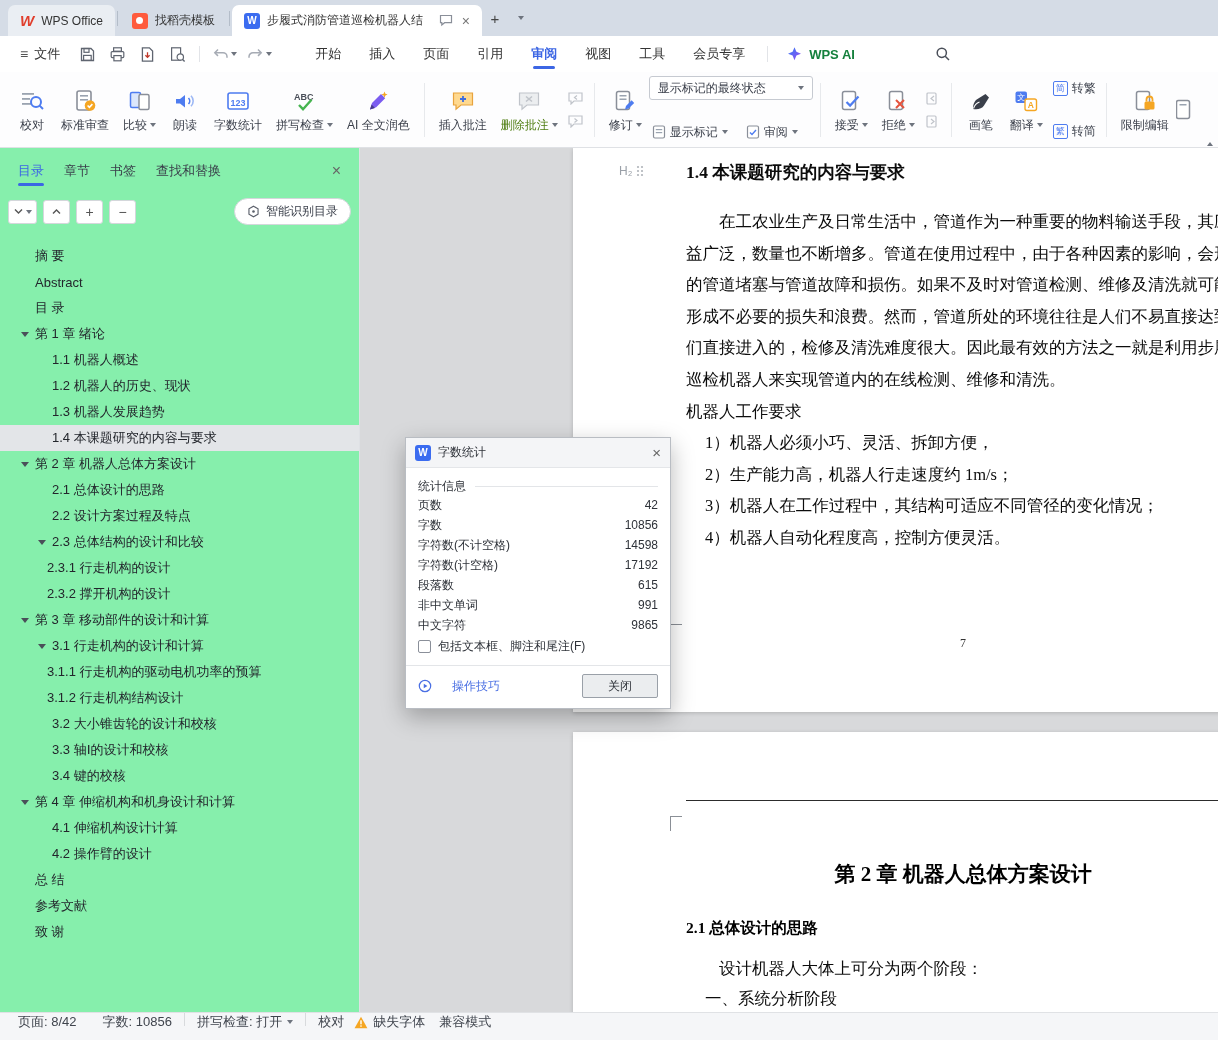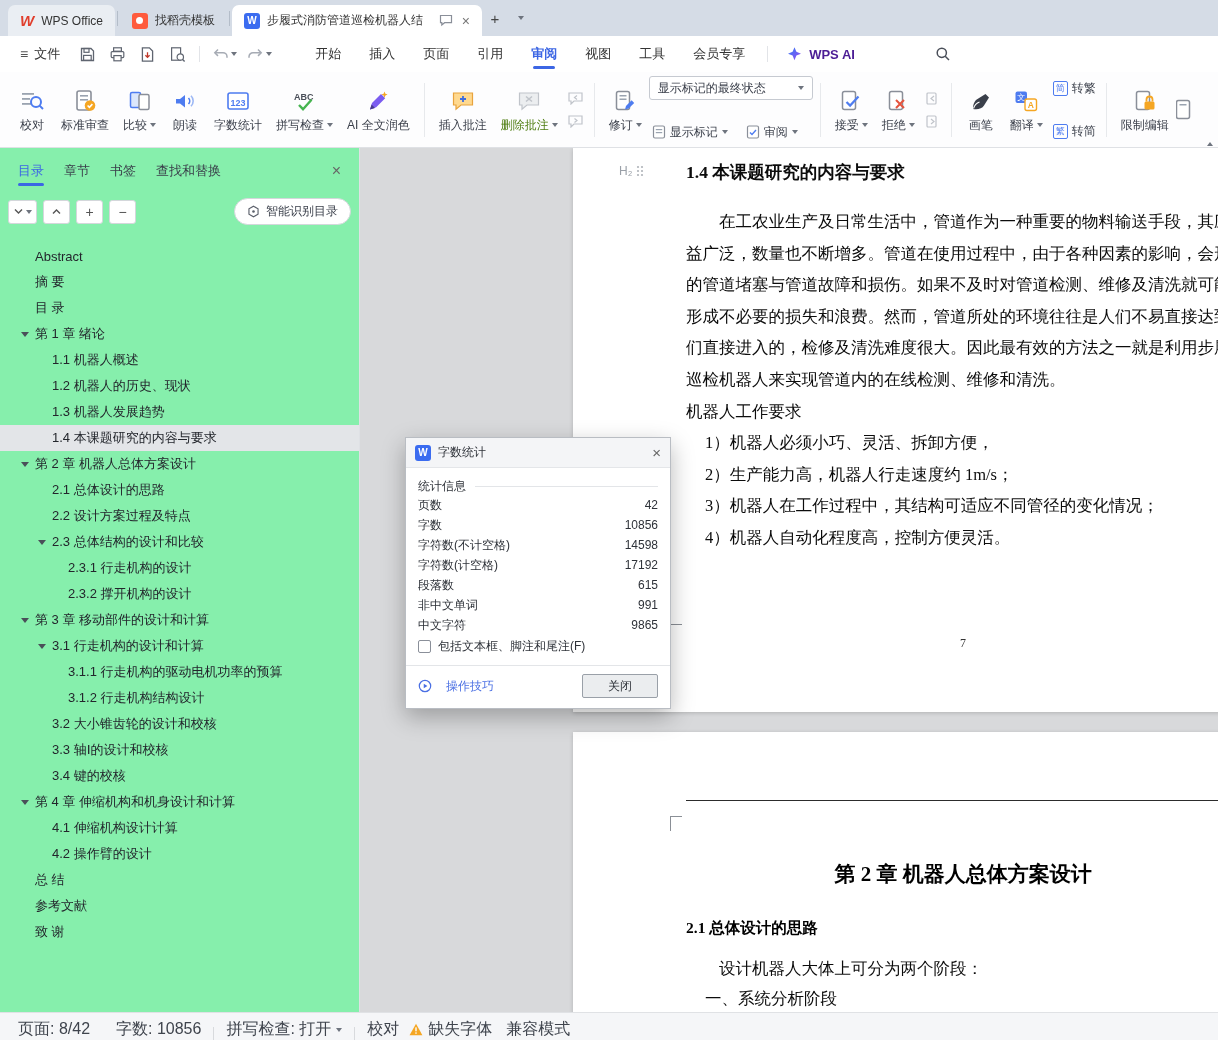--- a/index.html
+++ b/index.html
@@ -30,21 +30,21 @@
 .hamb{font-size:14px;color:#555}
 .qicons{display:flex;align-items:center;gap:4px;margin-left:4px;flex:none}
 .qicon{width:26px;height:26px;display:flex;align-items:center;justify-content:center;border-radius:3px}
 .qsep{width:1px;height:16px;background:#e2e4e8;margin:0 5px}
 .undo-grp{display:flex;align-items:center;gap:2px;padding:0 3px}
 .menus{display:flex;align-items:center;margin-left:26px}
 .menu-item{padding:0 14px;font-size:13px;height:36px;line-height:36px;position:relative;color:#333;flex:none;cursor:default}
 .menu-item.active{color:#3c66e4;font-weight:bold}
 .menu-item.active::after{content:"";position:absolute;left:16px;right:16px;bottom:3px;height:3px;border-radius:2px;background:#3c66e4}
 .mb-sep{width:1px;height:16px;background:#e2e4e8;margin:0 8px}
-.wpsai{display:flex;align-items:center;gap:6px;font-size:13px;font-weight:bold;color:#4c1d95;padding:0 10px;flex:none}
+.wpsai{display:flex;align-items:center;gap:6px;font-size:13px;font-weight:bold;color:#15803d;padding:0 10px;flex:none}
 .searchbtn{width:28px;height:28px;display:flex;align-items:center;justify-content:center;margin-left:64px}
 
 
 .ribbon{height:76px;background:#fdfdfe;border-bottom:1px solid #dfe1e5;display:flex;align-items:center;padding:0 10px;overflow:hidden;position:relative}
 .rbtn{display:flex;flex-direction:column;align-items:center;justify-content:center;gap:5px;min-width:44px;height:66px;padding:0 7px;border-radius:4px;font-size:12px;color:#3a3f4a;flex:none;cursor:default}
 .rbtn.disabled{color:#4d7c0f}
 .ric{height:26px;display:flex;align-items:center;justify-content:center}
 .rlab{display:flex;align-items:center;gap:3px;line-height:12px;white-space:nowrap}
 .rsep{width:1px;height:54px;background:#e7e9ec;margin:0 7px;flex:none}
 .rcol{display:flex;flex-direction:column;gap:21px;flex:none;justify-content:center}
@@ -65,21 +65,21 @@
 .sb-tab.active::after{content:"";position:absolute;left:0;right:0;bottom:8px;height:3px;border-radius:2px;background:#3c66e4}
 .sb-close{margin-left:auto;color:#666;font-size:16px}
 .sb-controls{display:flex;align-items:center;padding:4px 8px 8px;gap:6px}
 .sq{min-width:27px;height:24px;border:1px solid #d4d7db;border-radius:3px;display:flex;align-items:center;justify-content:center;gap:2px;color:#555;font-size:14px;background:#fff;padding:0 4px}
 .smart{margin-left:auto;display:flex;align-items:center;gap:6px;border:1px solid #d4d7db;border-radius:14px;height:27px;padding:0 12px;font-size:12px;color:#3a3f4a;background:#fff}
 .toc{flex:1;overflow:hidden;padding-top:10px}
 .toc-item{display:flex;align-items:center;height:26px;padding-left:21px;font-size:13px;color:#23262c;cursor:default}
 .toc-item .tri{width:0;height:0;border-left:4px solid transparent;border-right:4px solid transparent;border-top:5px solid #4a4f59;margin-right:6px;visibility:hidden;flex:none}
 .toc-item.expand .tri{visibility:visible}
 .toc-item.lvl1{padding-left:38px}
-.toc-item.lvl2{padding-left:54px}
+.toc-item.lvl2{padding-left:33px}
 .toc-item.selected{background:#e3e5e8}
 .toc-label{white-space:nowrap}
 
 
 .canvas{flex:1;background:#d8d9db;position:relative;overflow:hidden}
 .page{position:absolute;left:213px;width:780px;background:#fff;box-shadow:0 1px 4px rgba(0,0,0,.18)}
 .page1{top:0;height:564px}
 .page2{top:584px;height:430px}
 .serif{font-family:"Liberation Serif","DejaVu Serif",serif}
 .doc-heading{position:absolute;left:113px;top:12px;font-weight:bold;font-size:17.5px;color:#0c0c0c}
@@ -101,25 +101,25 @@
 .dlg-wicon{width:16px;height:16px;background:#3b6cf0;color:#fff;border-radius:3px;font-weight:bold;font-size:10px;line-height:16px;text-align:center;flex:none}
 .dlg-close{margin-left:auto;font-size:15px;color:#666}
 .dlg-body{padding:10px 12px 6px}
 .sect{display:flex;align-items:center;gap:9px;}
 .sect-line{flex:1;height:1px;background:#e3e5e8}
 .stat-row{display:flex;justify-content:space-between;align-items:center;height:20px}
 .chk-row{display:flex;align-items:center;gap:7px;margin-top:3px}
 .chk{width:13px;height:13px;border:1px solid #8a8f99;border-radius:2px;background:#fff;flex:none}
 .dlg-div{height:1px;background:#e3e5e8;margin:10px -12px 0}
 .dlg-foot{display:flex;align-items:center;padding:8px 0 4px}
-.tips{display:flex;align-items:center;gap:14px;color:#4a6fe3}
+.tips{display:flex;align-items:center;gap:20px;color:#4a6fe3}
 .close-btn{margin-left:auto;width:76px;height:24px;background:#ebedef;border:1px solid #9aa0a8;border-radius:2px;font-size:12px;color:#2e3239;display:flex;align-items:center;justify-content:center}
 
 
-.statusbar{position:absolute;left:0;right:0;bottom:0;height:28px;background:#f5f6f8;border-top:1px solid #e0e2e5;display:flex;align-items:flex-end;padding:0 18px;font-size:16px;color:#3f444d}
+.statusbar{position:absolute;left:0;right:0;bottom:0;height:28px;background:#f5f6f8;border-top:1px solid #e0e2e5;display:flex;align-items:flex-start;padding:0 18px;font-size:13px;color:#3f444d}
 .st-item{display:flex;align-items:center;gap:5px;flex:none}
 .st-gap{width:26px;flex:none}
 .st-sep{width:1px;height:13px;background:#d8dadd;margin:0 12px;flex:none}
 </style>
 </head>
 <body>
 
 <div class="window">
 
   <div class="tabbar">
@@ -527,25 +527,25 @@
           <svg width="13" height="13" viewBox="0 0 16 16">
               <path d="M8 1.5l5.6 3.2v6.6L8 14.5 2.4 11.3V4.7z" fill="none" stroke="#5a5f6a" stroke-width="1.4"></path>
               <circle cx="8" cy="8" r="1.6" fill="#5a5f6a"></circle>
             </svg>
           <span>智能识别目录</span>
         </span>
       </div>
       <div class="toc">
         <div class="toc-item lvl0">
             <span class="tri"></span>
+            <span class="toc-label">摘 要</span>
+          </div>
+          <div class="toc-item lvl0">
+            <span class="tri"></span>
             <span class="toc-label">Abstract</span>
-          </div>
-          <div class="toc-item lvl0">
-            <span class="tri"></span>
-            <span class="toc-label">摘 要</span>
           </div>
           <div class="toc-item lvl0">
             <span class="tri"></span>
             <span class="toc-label">目 录</span>
           </div>
           <div class="toc-item lvl0 expand">
             <span class="tri"></span>
             <span class="toc-label">第 1 章 绪论</span>
           </div>
           <div class="toc-item lvl1">

